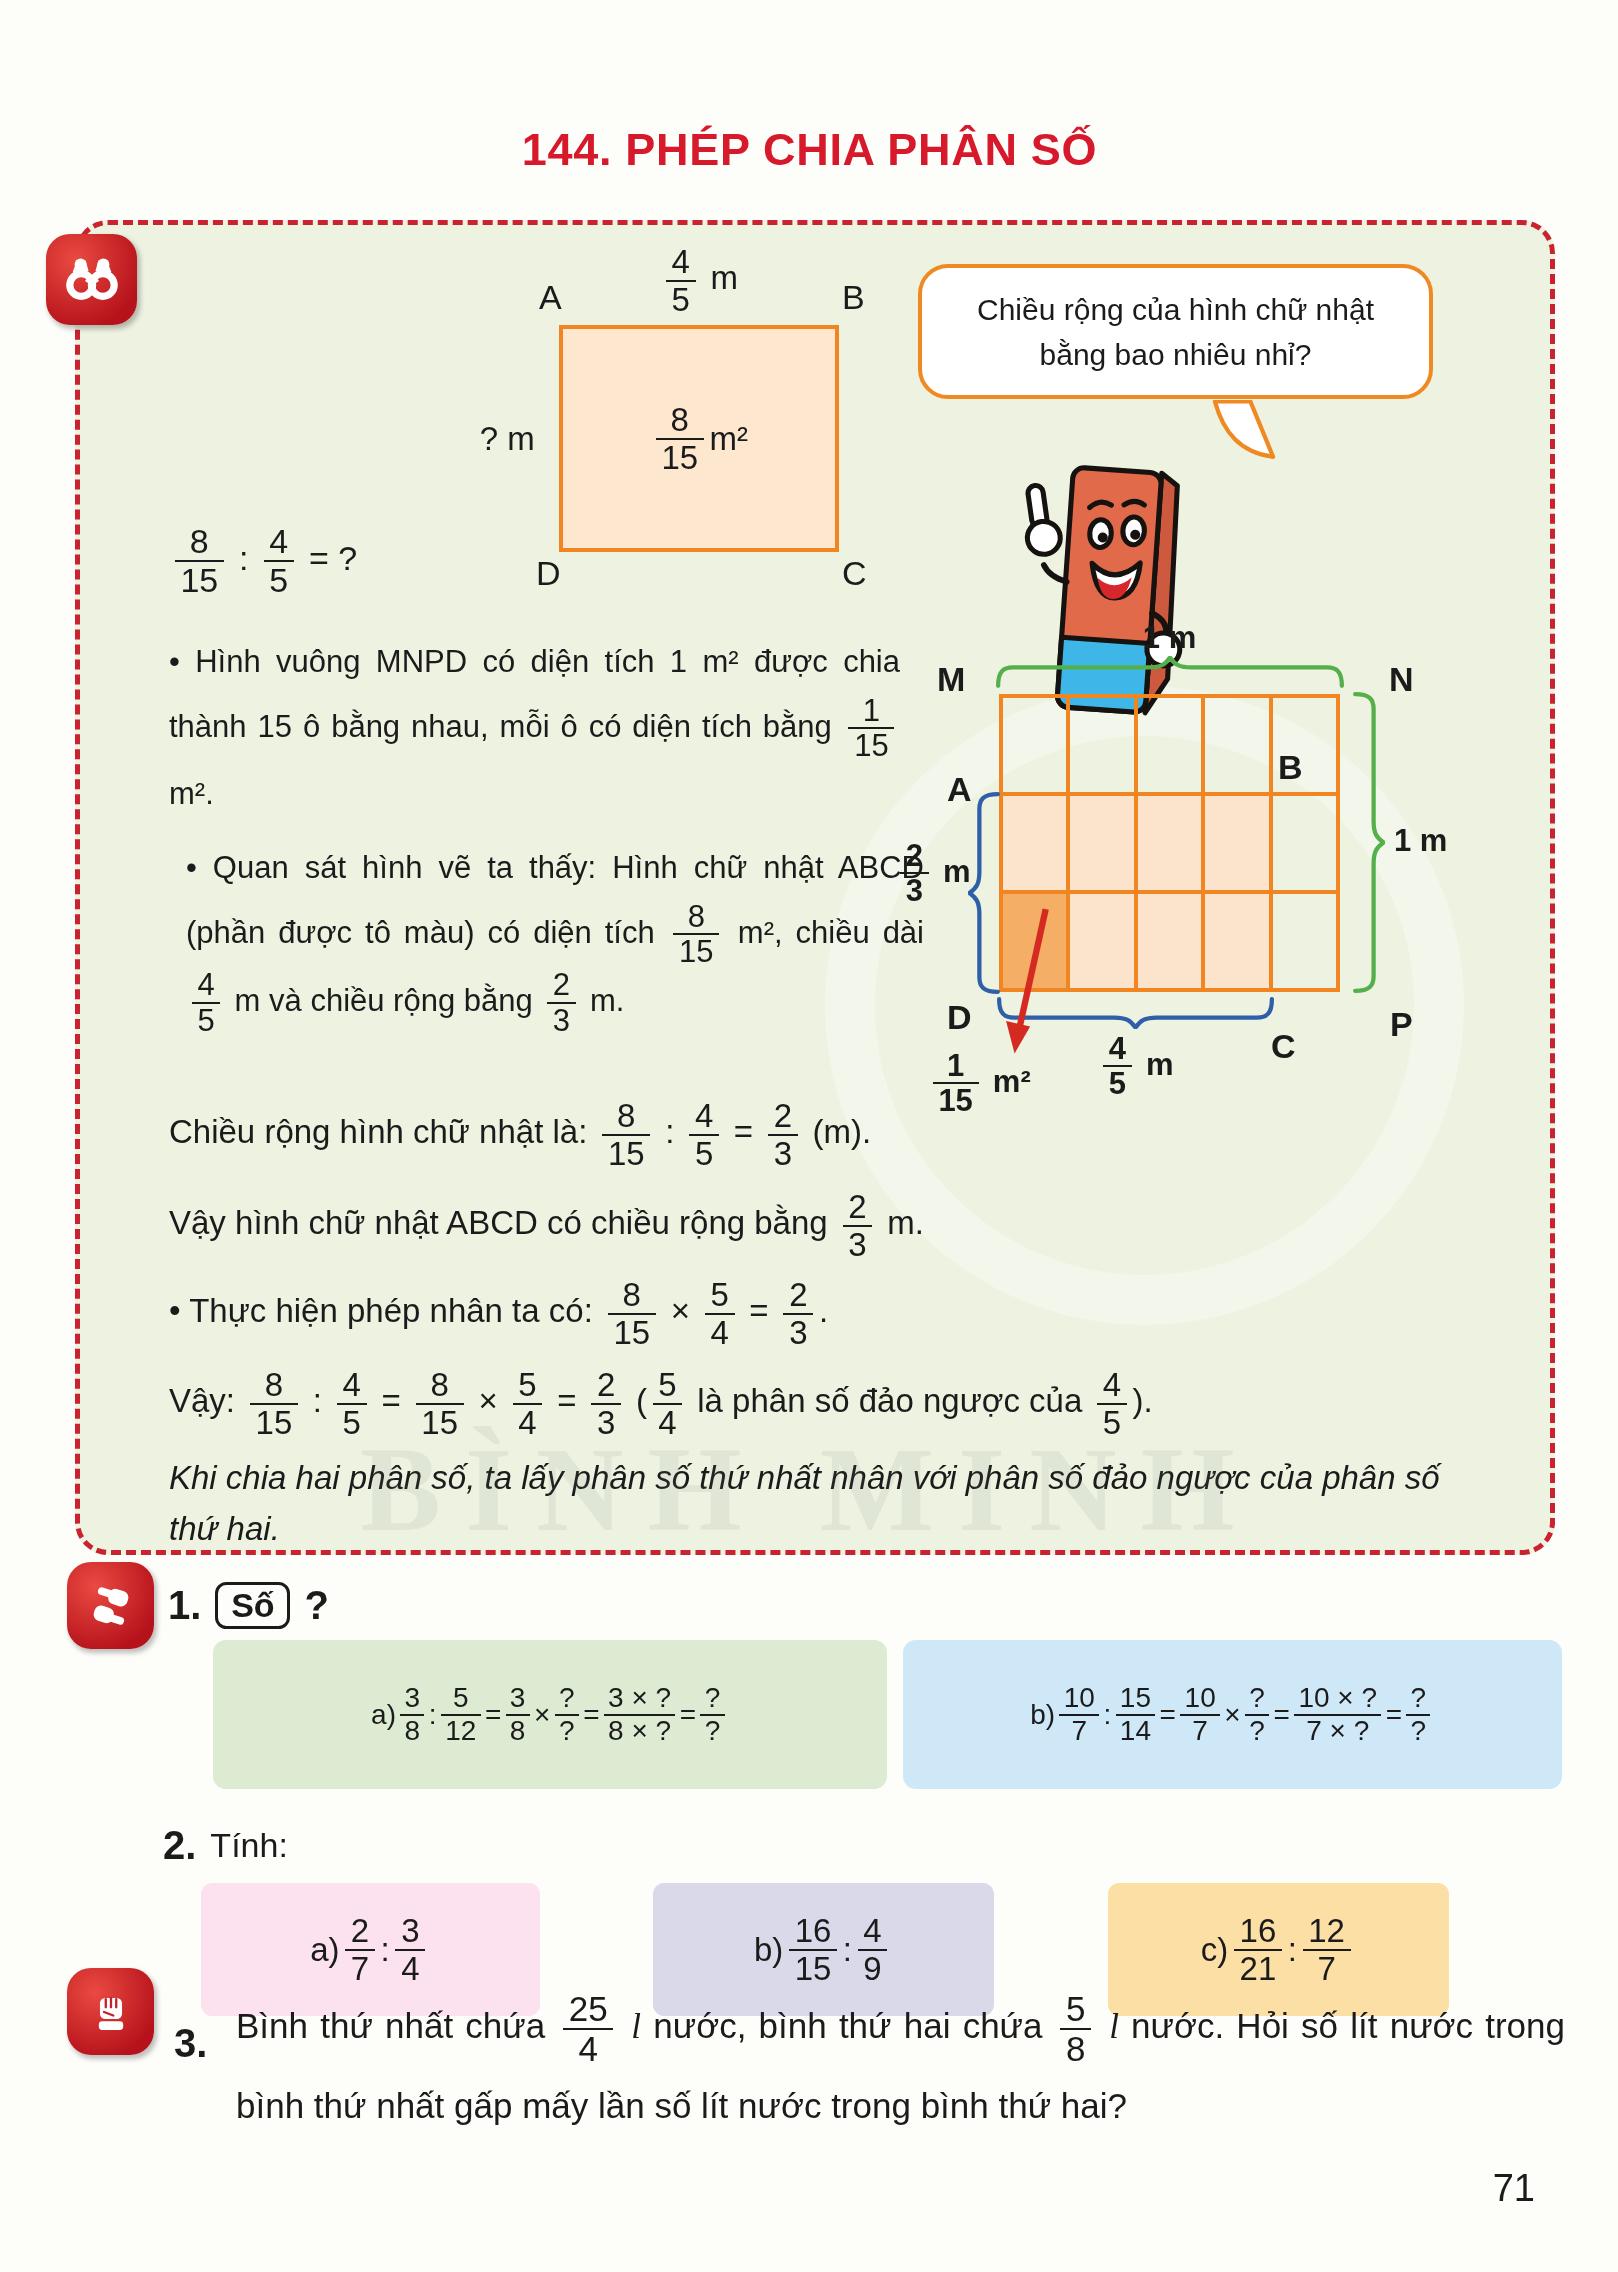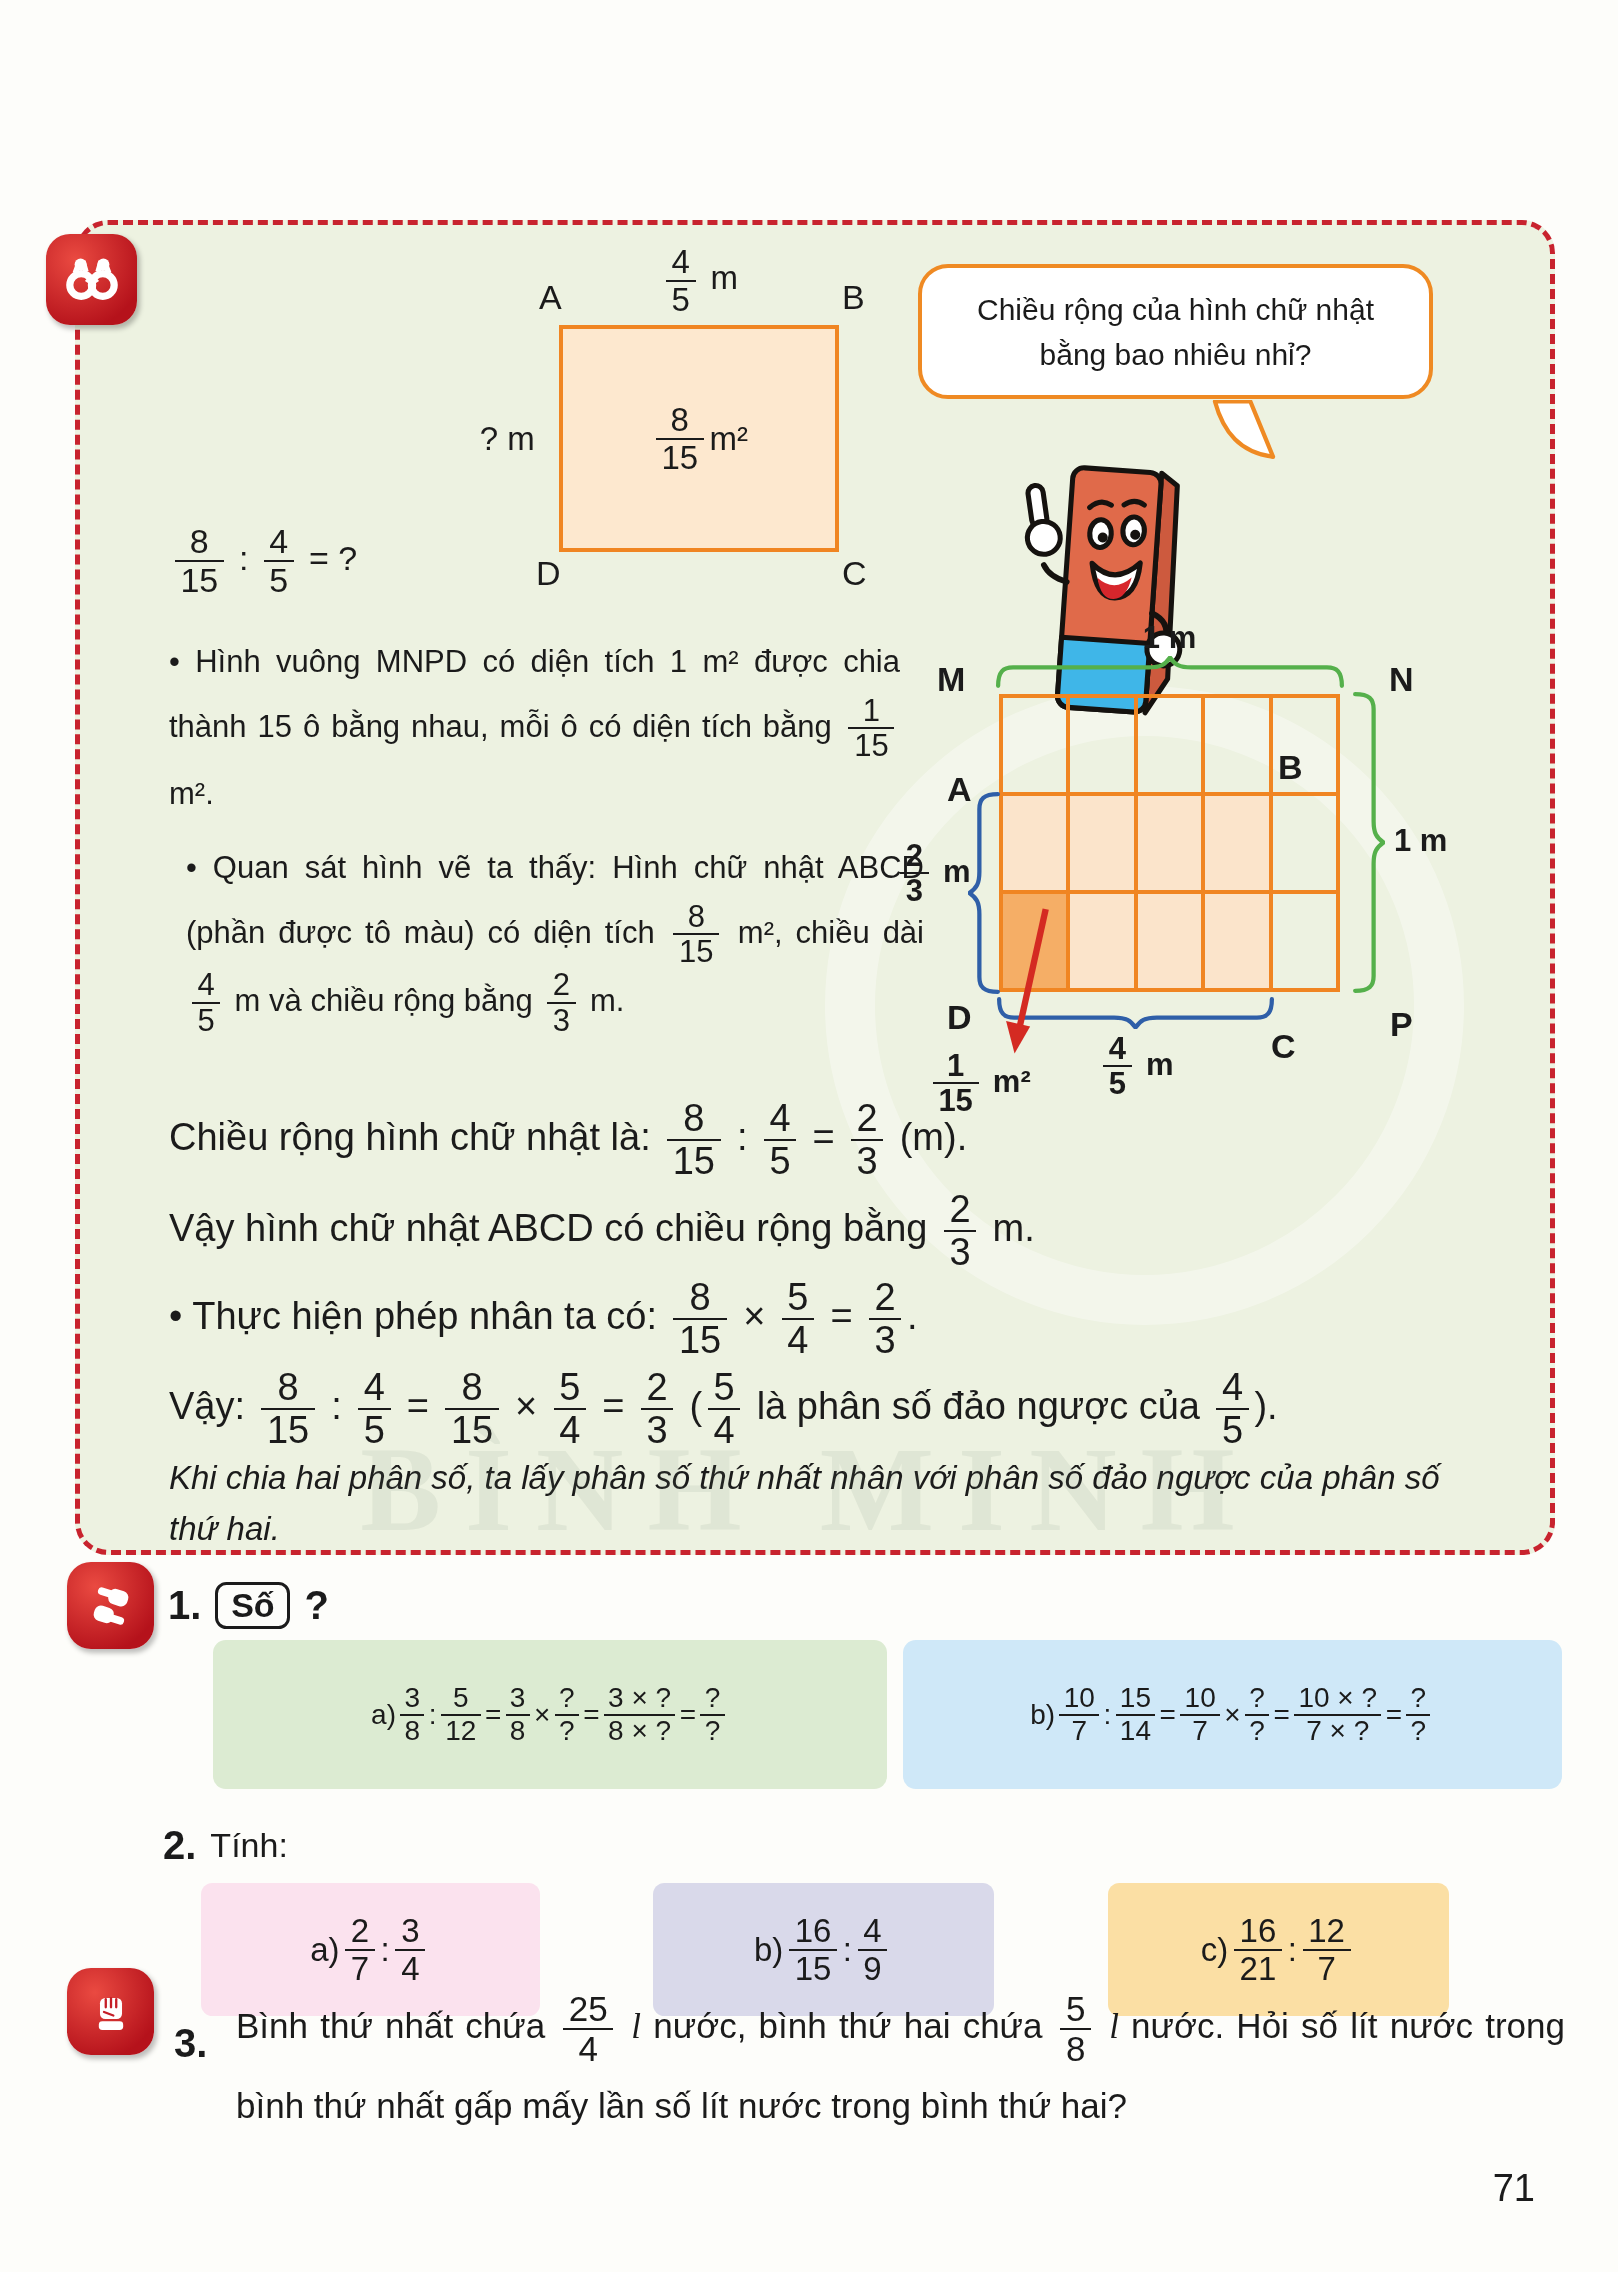--- a/index.html
+++ b/index.html
@@ -24,21 +24,21 @@
   .watermark{position:absolute;left:0;right:0;top:1420px;text-align:center;font-size:121px;
              font-weight:800;letter-spacing:24px;color:rgba(110,130,110,0.10);pointer-events:none;font-family:Liberation Serif, serif;}
   .badge-icon{position:absolute;display:flex;align-items:center;justify-content:center;
               background:radial-gradient(circle at 32% 28%,#ea4a41,#b5121b 78%);
               border-radius:24px;box-shadow:2.1px 3.5px 5.7px rgba(0,0,0,0.25);}
   .corner-icon{left:-34px;top:8.5px;width:91px;height:91px;}
   
   .frac{display:inline-block;vertical-align:middle;text-align:center;margin:0 5.7px;line-height:1.08;}
   .frac .num{display:block;padding:0 5.7px;border-bottom:2.8px solid var(--ink);}
   .frac .den{display:block;padding:0 5.7px;}
-  .math-line{position:absolute;font-size:38px;}
+  .math-line{position:absolute;font-size:33px;}
   .q-line{left:89px;top:298px;font-size:34px;}
   .para{position:absolute;font-size:31px;line-height:2.05;text-align:justify;}
   .p1{left:89px;top:405px;width:731px;}
   .p2{left:89px;top:611px;width:738px;margin-left:17px;}
   .l-width{left:89px;top:873px;}
   .l-concl{left:89px;top:964px;}
   .l-mult{left:89px;top:1052px;}
   .l-vay{left:89px;top:1142px;}
   .rule{position:absolute;left:89px;top:1227px;width:1313px;font-size:33px;font-weight:normal;
         font-style:italic;line-height:1.55;}
@@ -103,20 +103,21 @@
   .ex3-text{position:absolute;left:236px;top:1988px;width:1329px;font-size:35px;
             line-height:2.15;text-align:justify;}
   .page-num{position:absolute;right:84px;top:2167px;font-size:38px;}
   i{font-family:"Liberation Serif",serif;}
 </style>
 </head>
 <body>
 
 <div class="page">
 
+  <h1 class="title">144. PHÉP CHIA PHÂN SỐ</h1>
 
   <section class="explore-box">
     <div class="wm-circle"></div>
 
     <div class="badge-icon corner-icon">
       <svg width="60" height="60" viewBox="0 0 100 100">
         <circle cx="32" cy="60" r="19" fill="none" stroke="#fff" stroke-width="12"></circle>
         <circle cx="68" cy="60" r="19" fill="none" stroke="#fff" stroke-width="12"></circle>
         <circle cx="31" cy="26" r="10" fill="#fff"></circle>
           <circle cx="69" cy="26" r="10" fill="#fff"></circle>

